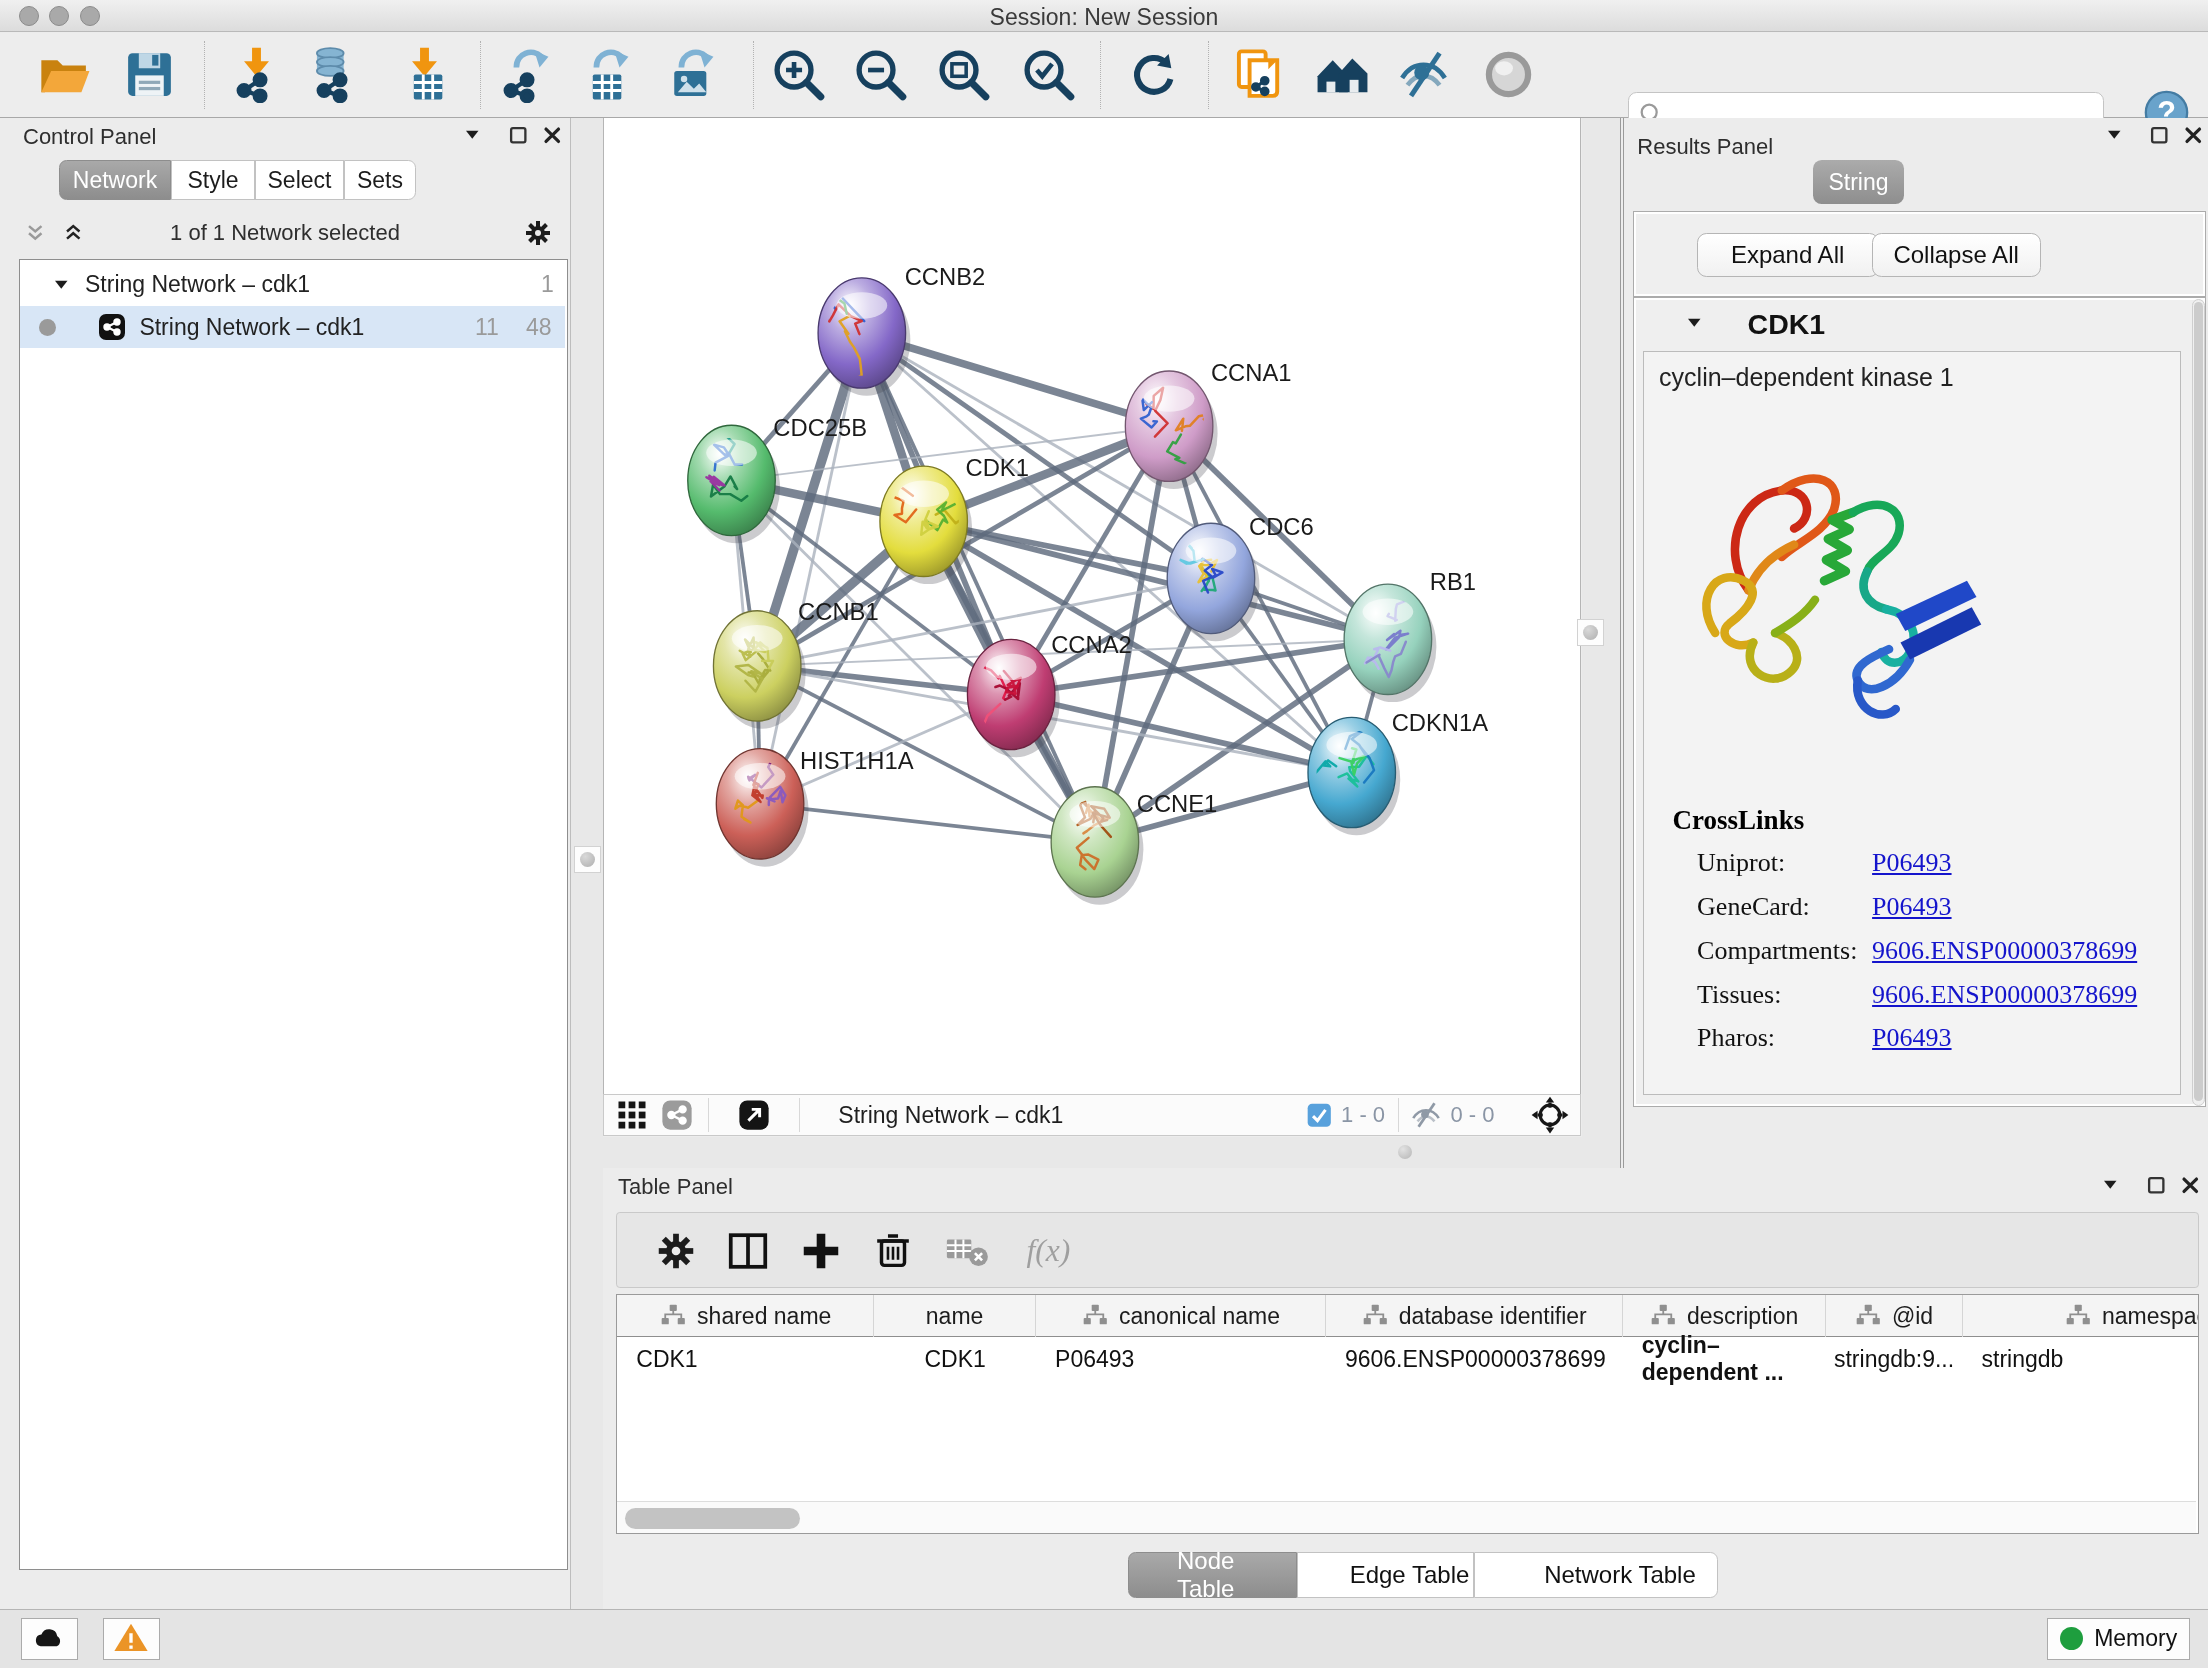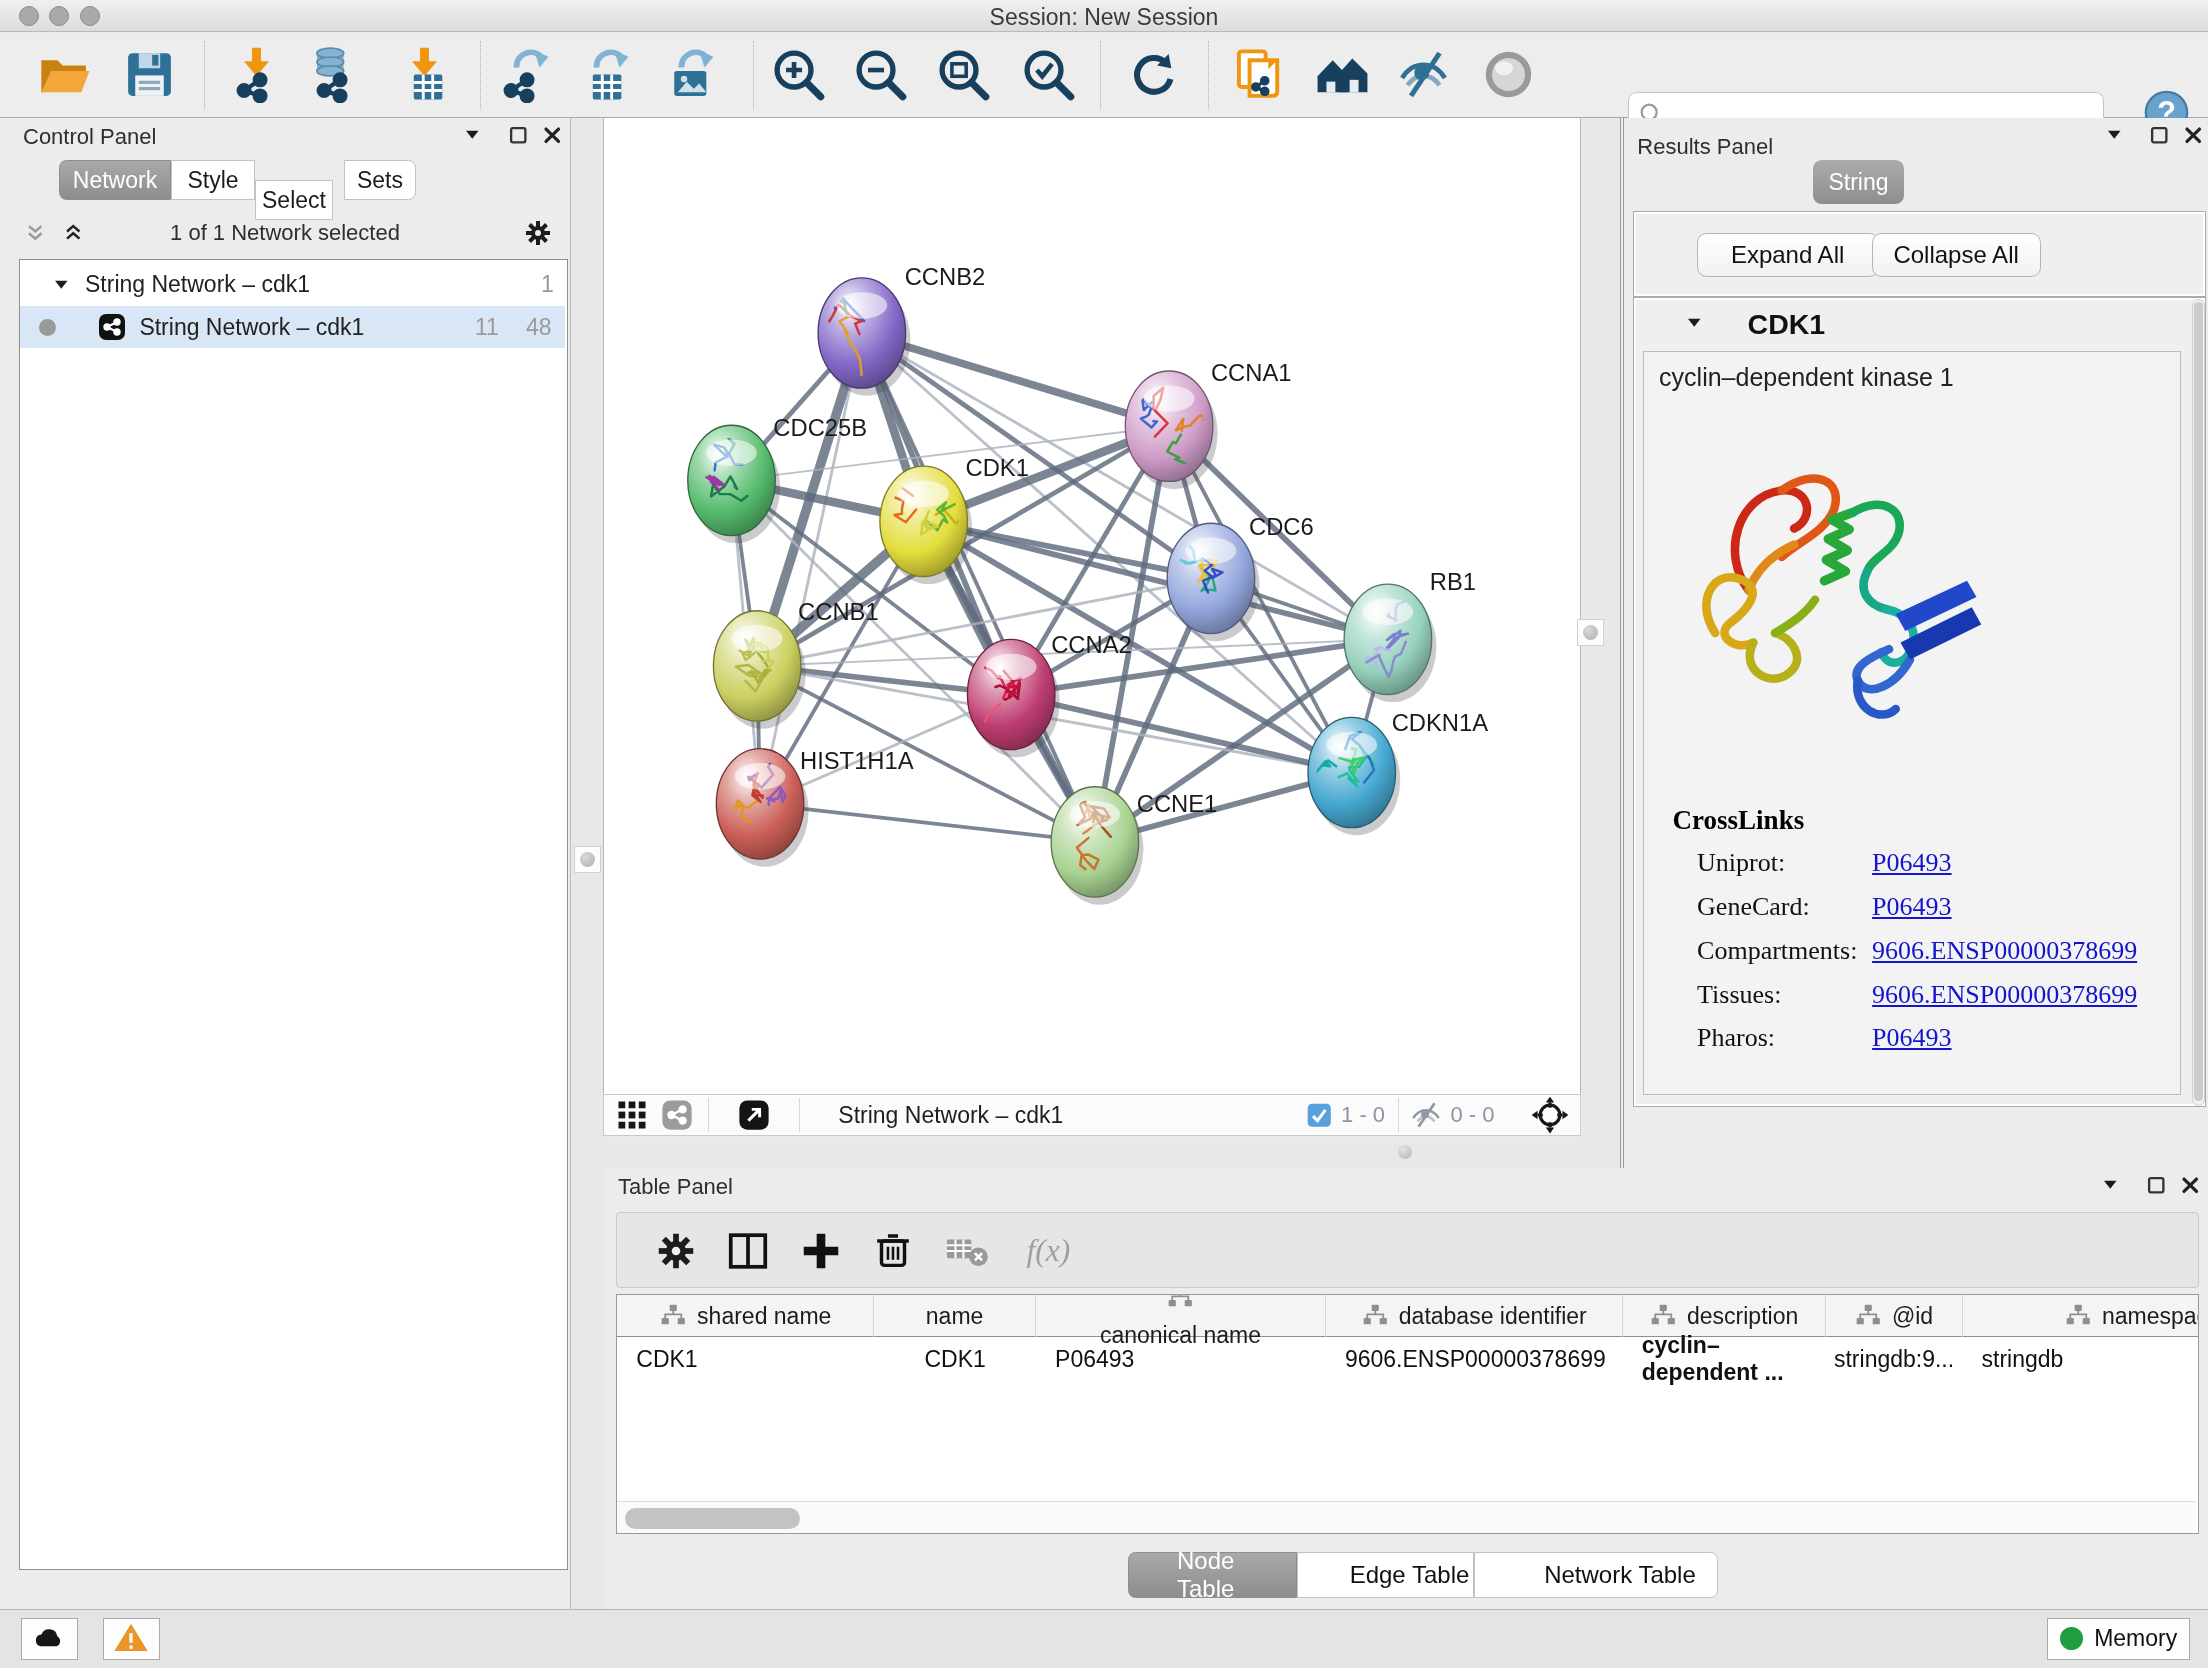--- a/index.html
+++ b/index.html
@@ -277,21 +277,21 @@
         </svg></span>
     <span class="winbtn" style="left:504px;top:2.9px"><svg viewBox="0 0 32 32">
           <rect x="8" y="8" width="16" height="16" rx="2" fill="none" stroke="#333" stroke-width="2.6"></rect>
         </svg></span>
     <span class="winbtn" style="left:538px;top:2.9px"><svg viewBox="0 0 32 32">
           <path d="M9 9L23 23M23 9L9 23" stroke="#222" stroke-width="3.6" stroke-linecap="round"></path>
         </svg></span>
     <div id="cp-tabs">
         <div class="cp-tab sel" style="left: 59px; width: 112px; border-radius: 7.6px 0px 0px 7.6px;">Network</div>
         <div class="cp-tab" style="left: 171px; width: 84px;">Style</div>
-        <div class="cp-tab" style="left: 255px; width: 78px; margin-top: 20px;">Select</div>
+        <div class="cp-tab" style="left: 255px; width: 89px;">Select</div>
         <div class="cp-tab" style="left: 344px; width: 72px; border-radius: 0px 7.6px 7.6px 0px;">Sets</div>
       </div>
     <div class="cp-sub">
       <span class="winbtn" style="left:11.4px;top:9.5px"><svg viewBox="0 0 32 32">
             <g fill="none" stroke="#9a9a9a" stroke-width="2.8">
               <path d="M9 8l7 6 7-6"></path>
               <path d="M9 16l7 6 7-6"></path>
             </g>
           </svg></span>
       <span class="winbtn" style="left:49px;top:9.5px"><svg viewBox="0 0 32 32">
@@ -843,21 +843,21 @@
                 <rect x="3" y="18" width="8" height="7" rx="1"></rect>
                 <rect x="21" y="18" width="8" height="7" rx="1"></rect>
               </g>
               <path d="M16 10v4M7 18v-4h18v4" stroke="#8f8f8f" stroke-width="2" fill="none"></path>
             </svg>
             <span>shared name</span>
           </div>
           <div class="th-cell" style="width: 162px;">
             <span>name</span>
           </div>
-          <div class="th-cell" style="width: 290px; flex-direction: column;">
+          <div class="th-cell" style="width: 290px;">
             <svg viewBox="0 0 32 32">
               <g fill="#8f8f8f">
                 <rect x="12" y="3" width="8" height="7" rx="1"></rect>
                 <rect x="3" y="18" width="8" height="7" rx="1"></rect>
                 <rect x="21" y="18" width="8" height="7" rx="1"></rect>
               </g>
               <path d="M16 10v4M7 18v-4h18v4" stroke="#8f8f8f" stroke-width="2" fill="none"></path>
             </svg>
             <span>canonical name</span>
           </div>

